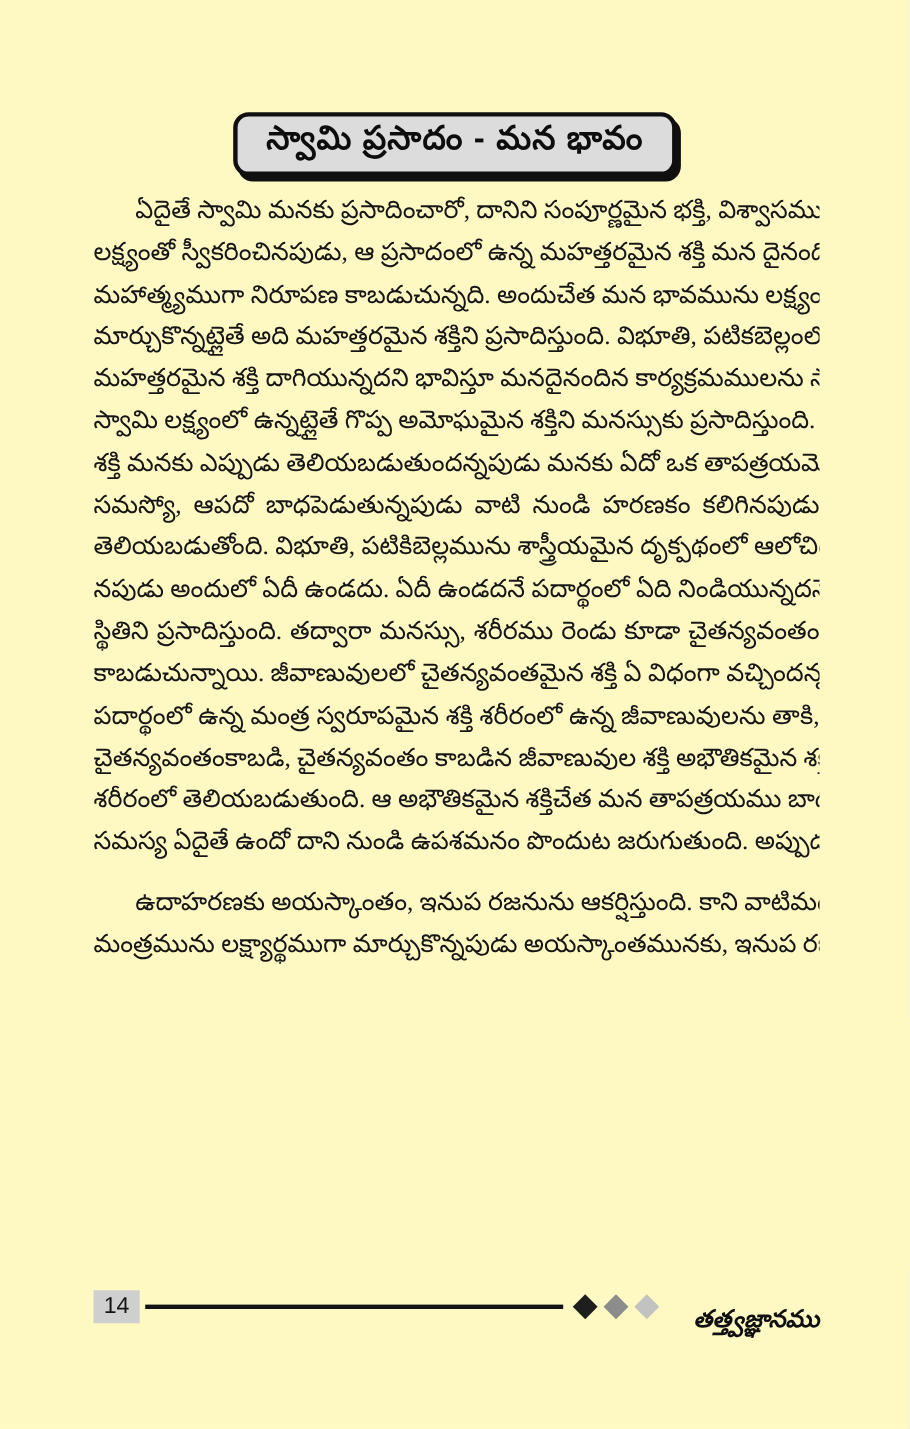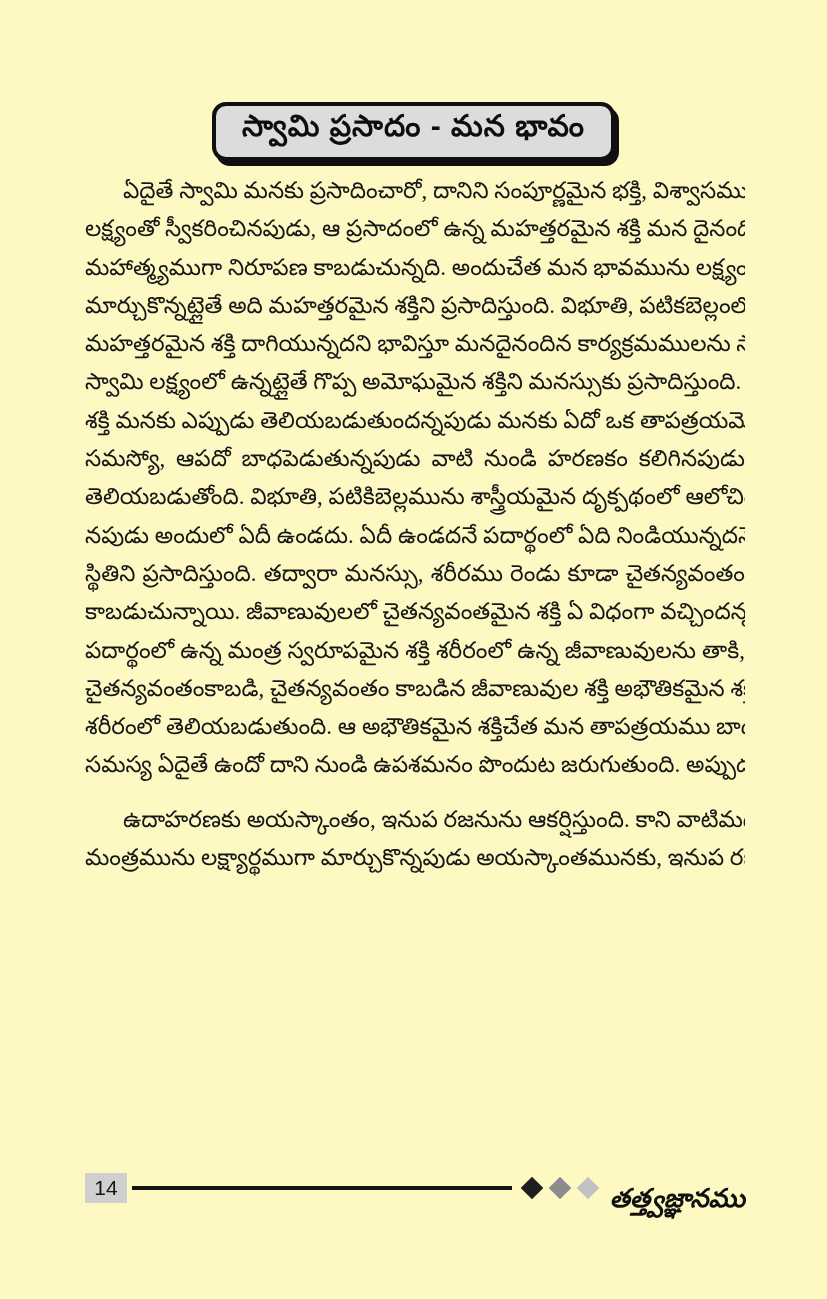--- a/index.html
+++ b/index.html
@@ -28,21 +28,21 @@
   }
   .pagenum{
     background:#cfcfcf;min-width:42px;height:30px;display:flex;align-items:center;
     justify-content:center;font-size:21px;color:#141414;
     font-family:"Liberation Sans", sans-serif;
   }
   .rule{height:4px;background:#141414;width:380px;margin-left:5px;}
   .diamonds{display:flex;gap:12px;margin-left:12px;}
   .diamond{width:16px;height:16px;transform:rotate(45deg);}
   .book-title{
-    margin-left:auto;font-style:italic;font-weight:bold;font-size:26px;color:#101010;
+    margin-left:auto;font-style:italic;font-weight:bold;font-size:22px;color:#101010;
     font-family:"DejaVu Serif", serif;
     margin-top:27px;
   }
 </style>
 </head>
 <body>
 
 <div class="page">
 
   <div class="title-wrap">

